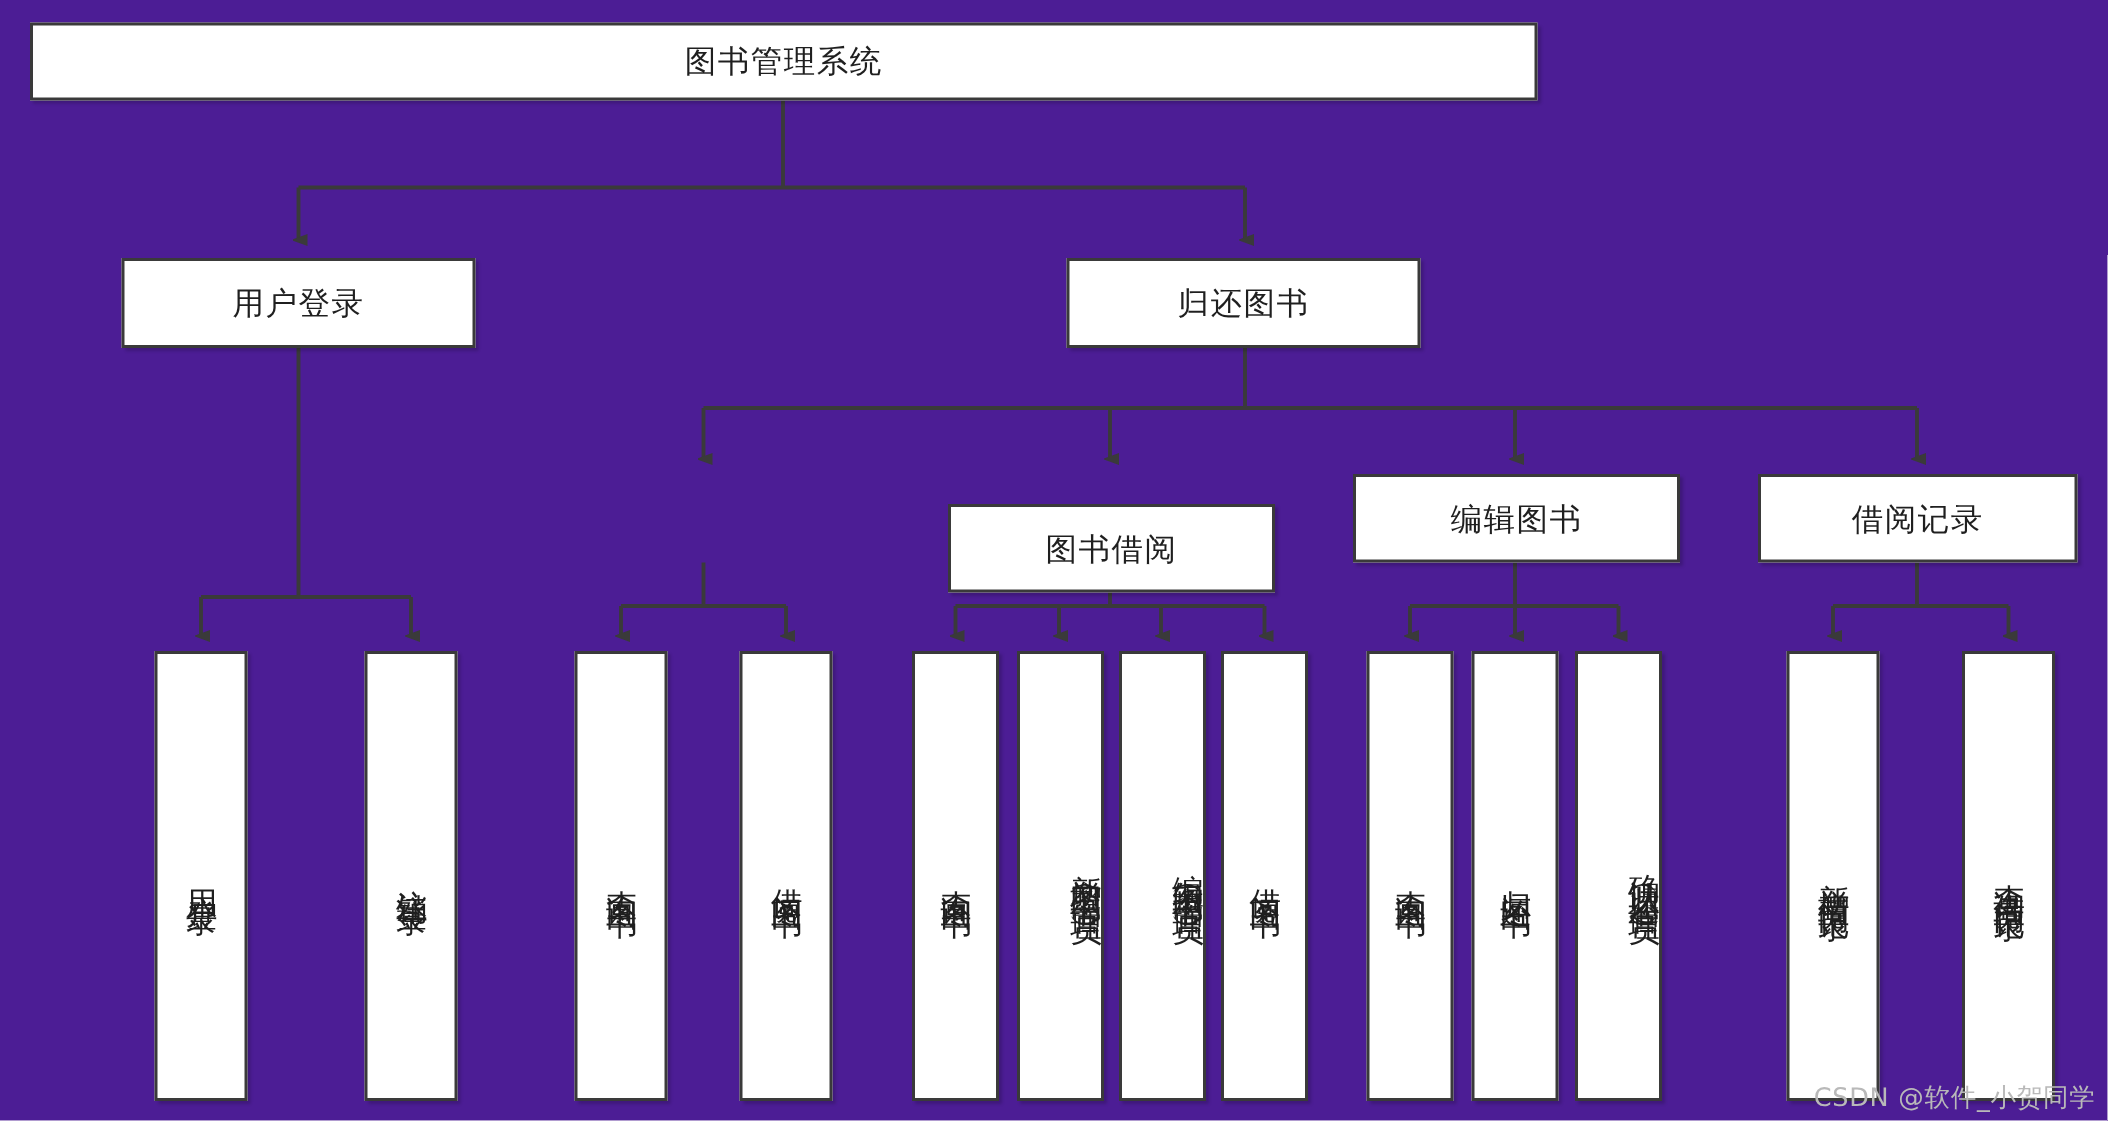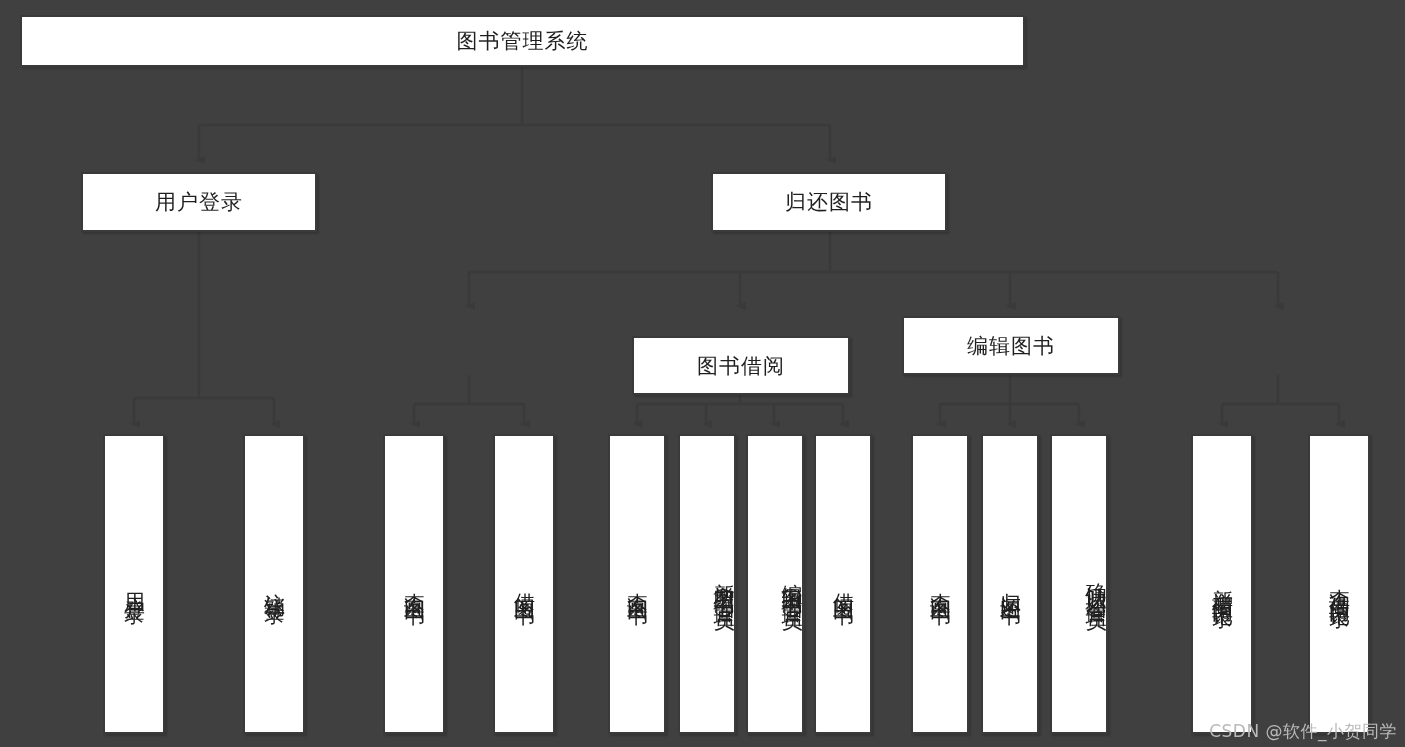--- a/index.html
+++ b/index.html
@@ -7,21 +7,21 @@
     padding: 0;
     background: #ffffff;
   }
   body {
     font-family: "DejaVu Sans", "Liberation Sans", sans-serif;
   }
   #canvas {
     position: relative;
     width: 1405px;
     height: 747px;
-    background: #404040;
+    background: #4c1d95;
     overflow: hidden;
   }
   .node {
     position: absolute;
     box-sizing: border-box;
     border: 2.5px solid #3a3a3a;
     background: #ffffff;
     display: flex;
     align-items: center;
     justify-content: center;
@@ -119,20 +119,21 @@
     </g>
   </svg>
 
   <div class="node horiz" style="left:20px; top:15px; width:1005px; height:52px;">图书管理系统</div>
 
   <div class="node horiz" style="left:81px; top:172px; width:236px; height:60px;">用户登录</div>
   <div class="node horiz" style="left:711px; top:172px; width:236px; height:60px;">归还图书</div>
 
   <div class="node horiz" style="left:632px; top:336px; width:218px; height:59px;">图书借阅</div>
   <div class="node horiz" style="left:902px; top:316px; width:218px; height:59px;">编辑图书</div>
+  <div class="node horiz" style="left:1172px; top:316px; width:213px; height:59px;">借阅记录</div>
 
   <div class="node vert" style="left:103px; top:434px; width:62px; height:300px; align-items:center;">用户登录</div>
   <div class="node vert" style="left:243px; top:434px; width:62px; height:300px; align-items:center;">注销登录</div>
 
   <div class="node vert" style="left:383px; top:434px; width:62px; height:300px; align-items:center;">查询图书</div>
   <div class="node vert" style="left:493px; top:434px; width:62px; height:300px; align-items:center;">借阅图书</div>
 
   <div class="node vert" style="left:608px; top:434px; width:58px; height:300px; align-items:center;">查询图书</div>
   <div class="node vert tall-text" style="left:678px; top:434px; width:58px; height:300px;">新增图书（管理员）</div>
   <div class="node vert tall-text" style="left:746px; top:434px; width:58px; height:300px;">编辑图书（管理员）</div>

